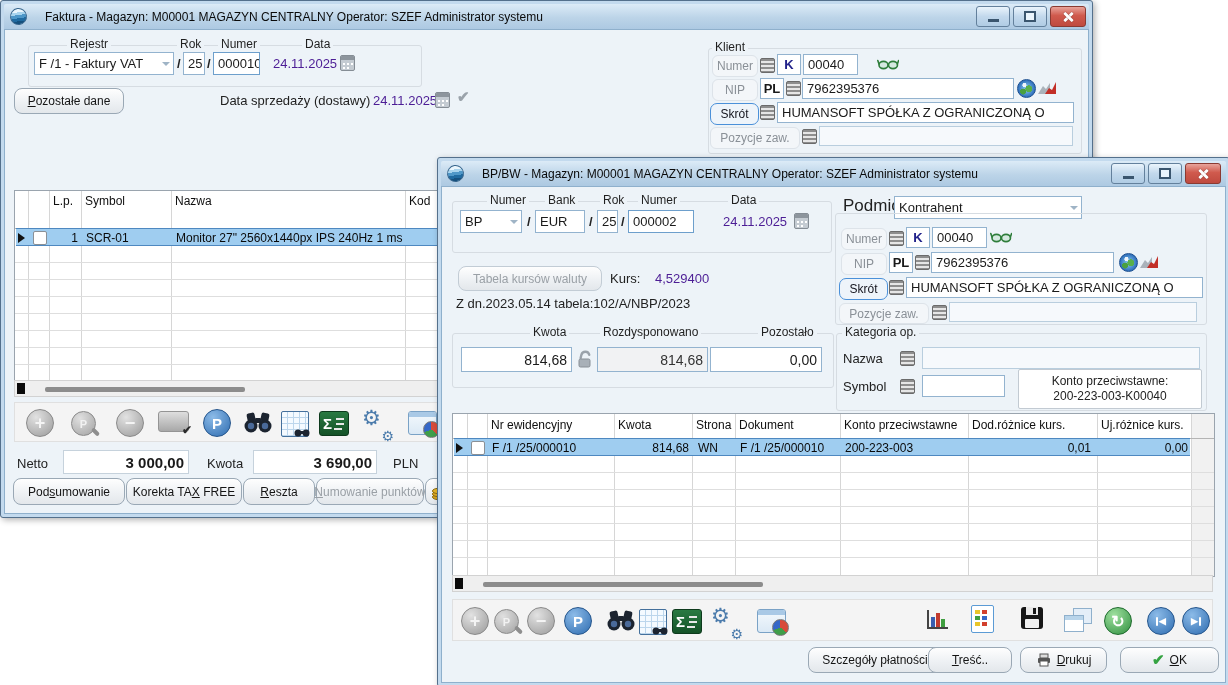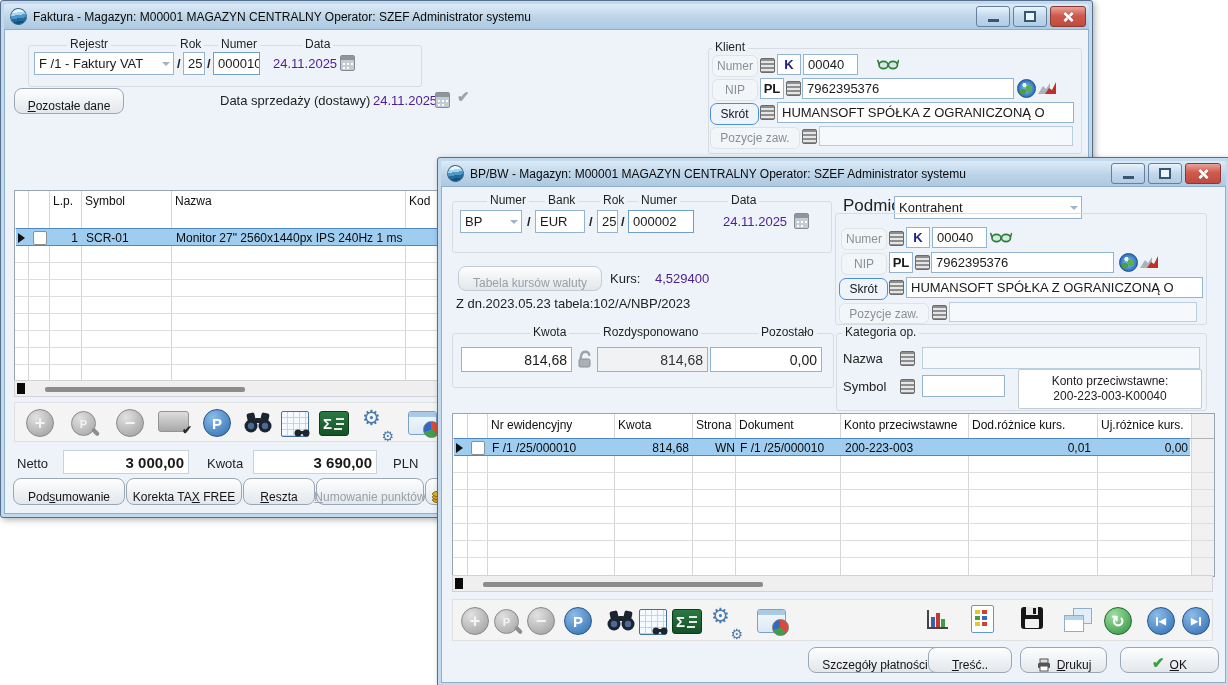--- a/index.html
+++ b/index.html
@@ -2,21 +2,21 @@
 <html><head>
 <meta charset="utf-8">
 <style>
   html,body{margin:0;padding:0}
   body{width:1228px;height:685px;position:relative;background:#ffffff;
        font-family:"Liberation Sans",sans-serif;font-size:12px;color:#1a1a1a;overflow:hidden}
   .win{position:absolute;background:#c3daee;border:1px solid #54708c;border-radius:3px;
        box-shadow:2px 2px 6px rgba(0,0,0,.3)}
   .tbar{position:absolute;left:3px;right:3px;top:3px;height:25px;
         background:linear-gradient(180deg,#dcebf7,#bcd4e8 55%,#adc9e2);
-        display:flex;align-items:center;padding:0 6px;gap:6px;border-radius:2px 2px 0 0}
+        display:flex;align-items:center;padding:0 6px;gap:18px;border-radius:2px 2px 0 0}
   .ttl{font-size:12px;color:#0a0a0a;white-space:nowrap;overflow:hidden}
   .appico{width:15px;height:15px;border-radius:50%;flex:0 0 15px;border:1px solid #39678e;
         background:linear-gradient(180deg,#eaf6fd 0 22%,#a8d4ee 22% 40%,#4e97c8 40% 62%,#1f6aa0 62% 82%,#14507e 82%);transform:rotate(-8deg)}
   .wbtns{position:absolute;top:5px;display:flex;gap:3px}
   .wbtn{width:32px;height:19px;border:1px solid #63809c;border-radius:3px;position:relative;
         background:linear-gradient(#eaf4fc,#c2d8ec 50%,#b0cce4);display:flex;align-items:center;justify-content:center}
   .wbtn.close{width:34px;background:linear-gradient(#e8a49b,#d05a4d 45%,#bf4a3f);border-color:#8a3a32}
   .g-min{width:11px;height:3px;background:#3a556e;margin-top:7px}
   .g-res{width:8px;height:7px;border:2px solid #3a556e;background:#eaf4fc}
   .g-x{position:relative;width:12px;height:12px}
@@ -33,21 +33,21 @@
   .fld.bold{font-weight:bold}
   .fld.lite{background:#f6f9fc;border-color:#b9cede}
   .chev{position:absolute;right:3px;top:50%;margin-top:-2px;width:0;height:0;border:4px solid transparent;border-top-color:#9fb4c6}
   .slash{position:absolute;font-size:13px;font-weight:bold;color:#222}
   .ptxt{position:absolute;font-size:13px;color:#4c1d95;white-space:nowrap}
   .lab{position:absolute;font-size:12px;color:#222;white-space:nowrap}
   .lblbtn{position:absolute;display:flex;align-items:center;justify-content:center;color:#8a9097;
           background:#f3f6f9;border:1px solid #dde3e9;border-radius:6px;font-size:12px;white-space:nowrap}
   .skrotbtn{position:absolute;display:flex;align-items:center;justify-content:center;color:#15151e;
           background:#eef4fa;border:1px solid #4a90d9;border-radius:7px;font-size:12px}
-  .btn{position:absolute;display:flex;align-items:flex-end;justify-content:center;gap:5px;
+  .btn{position:absolute;display:flex;align-items:center;justify-content:center;gap:5px;
        background:linear-gradient(#fefefe,#eef1f4 55%,#e3e7eb);border:1px solid #9aa8b5;border-radius:8px;
        font-size:12px;color:#141414;white-space:nowrap}
   .btn.dis{color:#9aa0a6}
   .key{text-decoration:underline}
 
   .lookup{position:absolute;width:13px;height:13px;border:1px solid #6b6b6b;border-radius:2px;
           background:repeating-linear-gradient(180deg,#8e8e8e 0 2px,#e6e6e6 2px 4px)}
   .cal{position:absolute;width:13px;height:14px;background:#c4cbd2;border:1px solid #858d95;border-radius:2px;overflow:hidden}
   .cal::before{content:"";display:block;height:4px;background:#8d959d}
   .cal .dots{position:absolute;left:2px;top:7px;width:2px;height:2px;background:#fff;
@@ -423,21 +423,21 @@
 
     <div class="lblbtn" style="left:397px;top:116px;width:88px;height:19px">Pozycje zaw.</div>
     <div class="lookup" style="left:490px;top:118px"></div>
     <div class="fld lite" style="left:507px;top:115px;width:248px;height:20px">
         <span></span>
       </div>
 
     <div class="btn dis" style="left:16px;top:79px;width:142px;height:23px;border-color:#c2ccd5">Tabela kursów waluty</div>
     <div class="lab" style="left:168px;top:84px;font-size:13px">Kurs:</div>
     <div class="ptxt" style="left:213px;top:84px">4,529400</div>
-    <div class="lab" style="left:14px;top:109px;font-size:13px">Z dn.2023.05.23 tabela:102/A/NBP/2023</div>
+    <div class="lab" style="left:14px;top:109px;font-size:13px">Z dn.2023.05.14 tabela:102/A/NBP/2023</div>
 
     <div class="grp" style="left:10px;top:146px;width:380px;height:53px"></div>
     <div class="glab" style="left:88px;top:139px">Kwota</div>
     <div class="glab" style="left:158px;top:139px">Rozdysponowano</div>
     <div class="glab" style="left:316px;top:139px">Pozostało</div>
     <div class="fld right" style="left:19px;top:160px;width:111px;height:25px;font-size:14px">
         <span>814,68</span>
       </div>
     <div class="icon" style="left:134px;top:162px">
       <svg width="18" height="20" viewBox="0 0 18 20">
@@ -486,21 +486,21 @@
       <div class="th" style="left:286px;top:4px">Dokument</div>
       <div class="th" style="left:391px;top:4px">Konto przeciwstawne</div>
       <div class="th" style="left:519px;top:4px">Dod.różnice kurs.</div>
       <div class="th" style="left:648px;top:4px">Uj.różnice kurs.</div>
       <div class="hdrline" style="top:24px"></div>
       <div class="selrow" style="top:24px;height:18px;width:736px">
         <div class="mark" style="left:2px;top:4px"></div>
         <div class="cb" style="left:17px;top:2px"></div>
         <div class="cell" style="left:38px;width:120px">F /1  /25/000010</div>
         <div class="cell r" style="left:165px;width:70px">814,68</div>
-        <div class="cell" style="left:261px;width:38px">WN</div>
+        <div class="cell" style="left:244px;width:38px">WN</div>
         <div class="cell" style="left:286px;width:98px">F /1  /25/000010</div>
         <div class="cell" style="left:391px;width:120px">200-223-003</div>
         <div class="cell r" style="left:519px;width:118px">0,01</div>
         <div class="cell r" style="left:648px;width:86px">0,00</div>
       </div>
       <div class="erows" style="top:42px;height:118px"></div>
     </div>
     <div class="scroll" style="left:10px;top:388px;width:761px;height:17px">
       <div class="scblk"></div>
       <div class="scthumb" style="left:30px;width:280px"></div>

